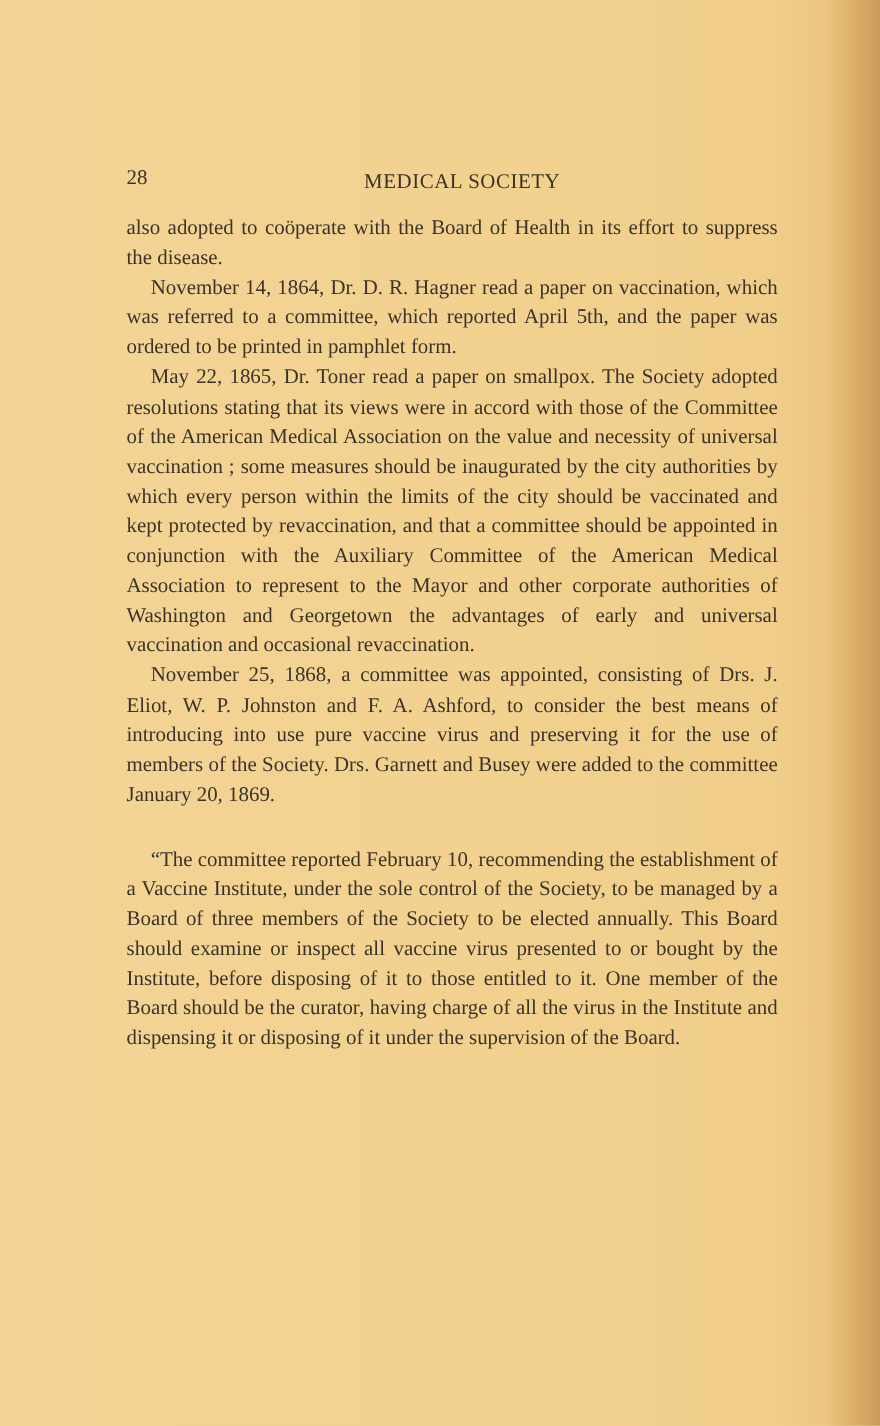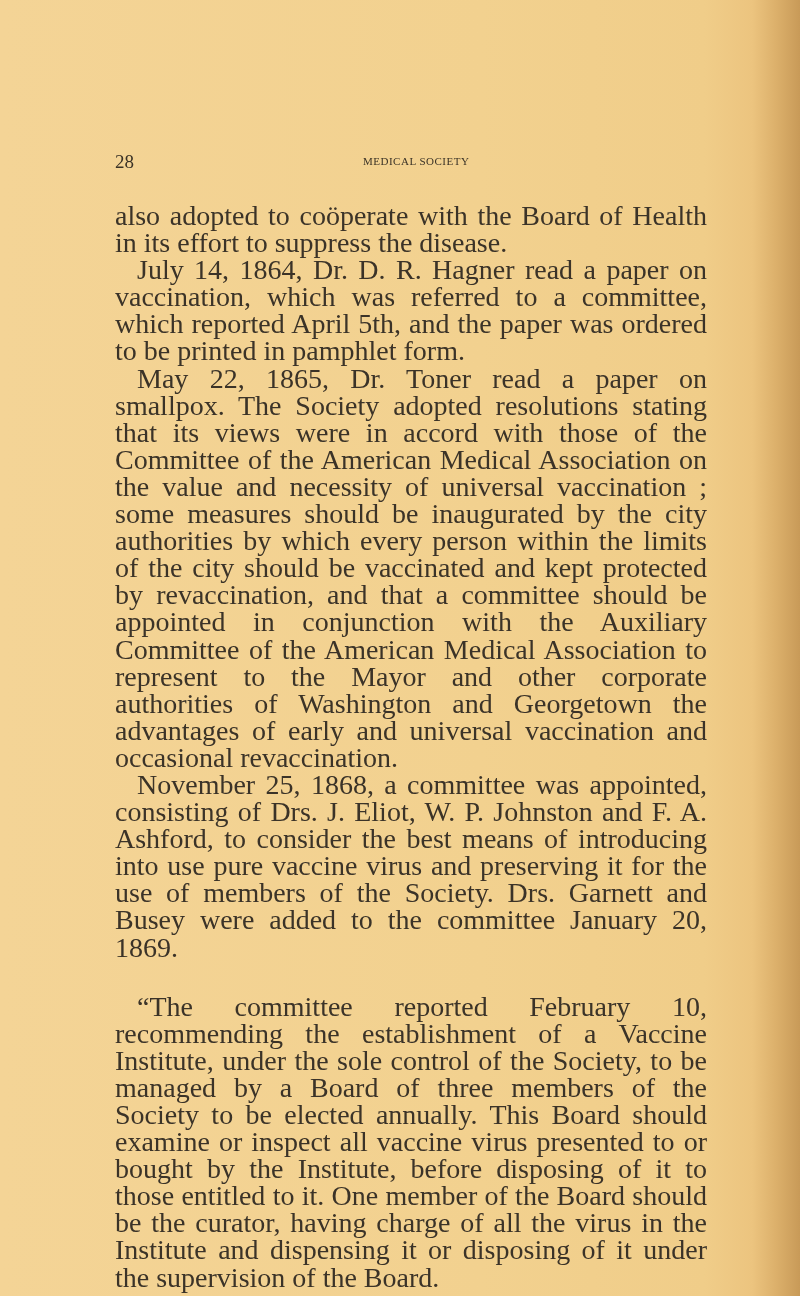--- a/index.html
+++ b/index.html
@@ -31,31 +31,30 @@
     .folio {
       position: absolute;
       left: 0;
       top: 0;
       font-size: 19px;
     }
     .head-title {
       position: absolute;
       left: 216px;
       top: 4px;
-      font-size: 11px;
+      font-size: 19px;
       letter-spacing: 0.5px;
-      margin-left: 32px;
     }
     .text-block {
       position: absolute;
       left: 115px;
-      top: 202px;
+      top: 194px;
       width: 592px;
       font-family: "Liberation Serif", serif;
-      font-size: 28px;
+      font-size: 19px;
       line-height: 27.1px;
       color: #3b3328;
       text-align: justify;
     }
     .para {
       margin: 0;
       text-indent: 0;
     }
     .para.indent {
       text-indent: 22px;
@@ -68,18 +67,18 @@
 <body>
 
 <div class="page">
   <div class="running-head">
     <span class="folio">28</span>
     <span class="head-title">MEDICAL SOCIETY</span>
   </div>
 
   <div class="text-block">
     <p class="para">also adopted to coöperate with the Board of Health in its effort to suppress the disease.</p>
-    <p class="para indent">July 14, 1864, Dr. D. R. Hagner read a paper on vaccination, which was referred to a committee, which reported April 5th, and the paper was ordered to be printed in pamphlet form.</p>
+    <p class="para indent">November 14, 1864, Dr. D. R. Hagner read a paper on vaccination, which was referred to a committee, which reported April 5th, and the paper was ordered to be printed in pamphlet form.</p>
     <p class="para indent">May 22, 1865, Dr. Toner read a paper on smallpox. The Society adopted resolutions stating that its views were in accord with those of the Committee of the American Medical Association on the value and necessity of universal vaccination ; some measures should be inaugurated by the city authorities by which every person within the limits of the city should be vaccinated and kept protected by revaccination, and that a committee should be appointed in conjunction with the Auxiliary Committee of the American Medical Association to represent to the Mayor and other corporate authorities of Washington and Georgetown the advantages of early and universal vaccination and occasional revaccination.</p>
     <p class="para indent">November 25, 1868, a committee was appointed, consisting of Drs. J. Eliot, W. P. Johnston and F. A. Ashford, to consider the best means of introducing into use pure vaccine virus and preserving it for the use of members of the Society. Drs. Garnett and Busey were added to the committee January 20, 1869.</p>
     <p class="para indent gap-before">“The committee reported February 10, recommending the establishment of a Vaccine Institute, under the sole control of the Society, to be managed by a Board of three members of the Society to be elected annually. This Board should examine or inspect all vaccine virus presented to or bought by the Institute, before disposing of it to those entitled to it. One member of the Board should be the curator, having charge of all the virus in the Institute and dispensing it or disposing of it under the supervision of the Board.</p>
   </div>
 </div>
 
 </body></html>

